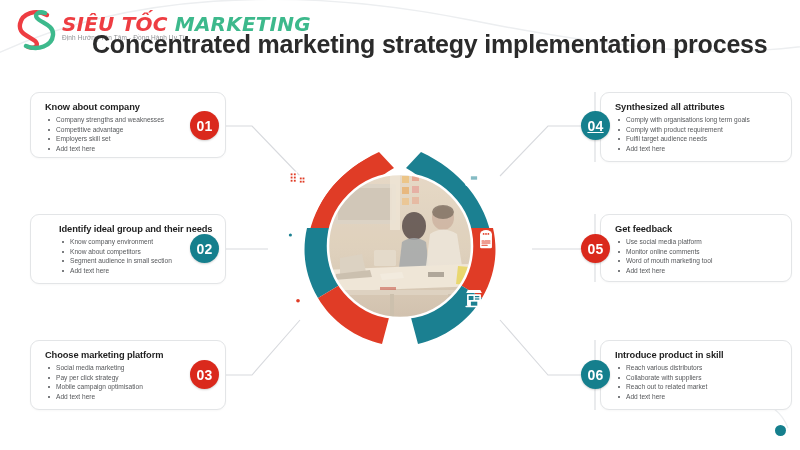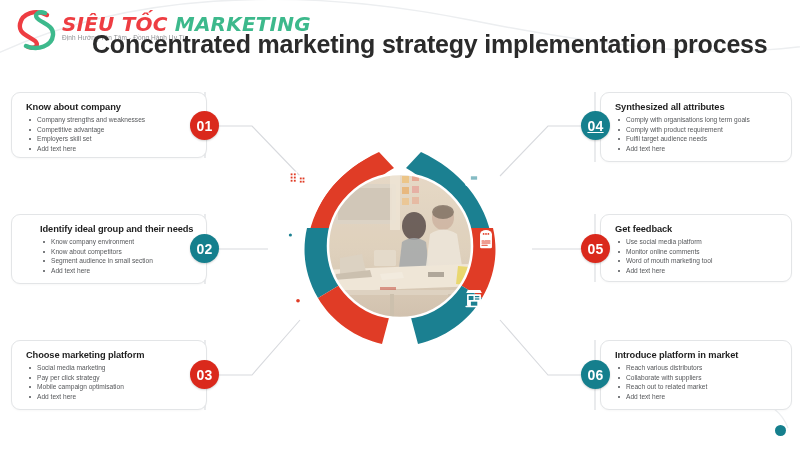--- a/index.html
+++ b/index.html
@@ -56,21 +56,21 @@
 
   
   .card {
     position: absolute;
     background: #ffffff;
     border: 1px solid #e3e5e7;
     border-radius: 9px;
     padding: 9px 12px 10px 14px;
     box-shadow: 0 1px 2px rgba(0,0,0,.03);
   }
-  .card.left  { left: 11px;  width: 196px; }
+  .card.left  { left: 30px;  width: 196px; }
   .card.right { left: 600px; width: 192px; }
 
   .card.c1 { top: 92px;  height: 66px; }
   .card.c2 { top: 214px; height: 70px; padding-left: 28px; }
   .card.c3 { top: 340px; height: 70px; }
   .card.c4 { top: 92px;  height: 70px; }
   .card.c5 { top: 214px; height: 68px; }
   .card.c6 { top: 340px; height: 70px; }
 
   .card-title {
@@ -383,21 +383,21 @@
     <ul>
       <li>Use social media platform</li>
       <li>Monitor online comments</li>
       <li>Word of mouth marketing tool</li>
       <li>Add text here</li>
     </ul>
   </div>
   <div class="badge red b5">05</div>
 
   <div class="card right c6">
-    <div class="card-title">Introduce platform in market</div>
+    <div class="card-title">Introduce product in skill</div>
     <ul>
       <li>Reach various distributors</li>
       <li>Collaborate with suppliers</li>
       <li>Reach out to related market</li>
       <li>Add text here</li>
     </ul>
   </div>
   <div class="badge teal b6">06</div>
 
   <div class="corner-dot"></div>

